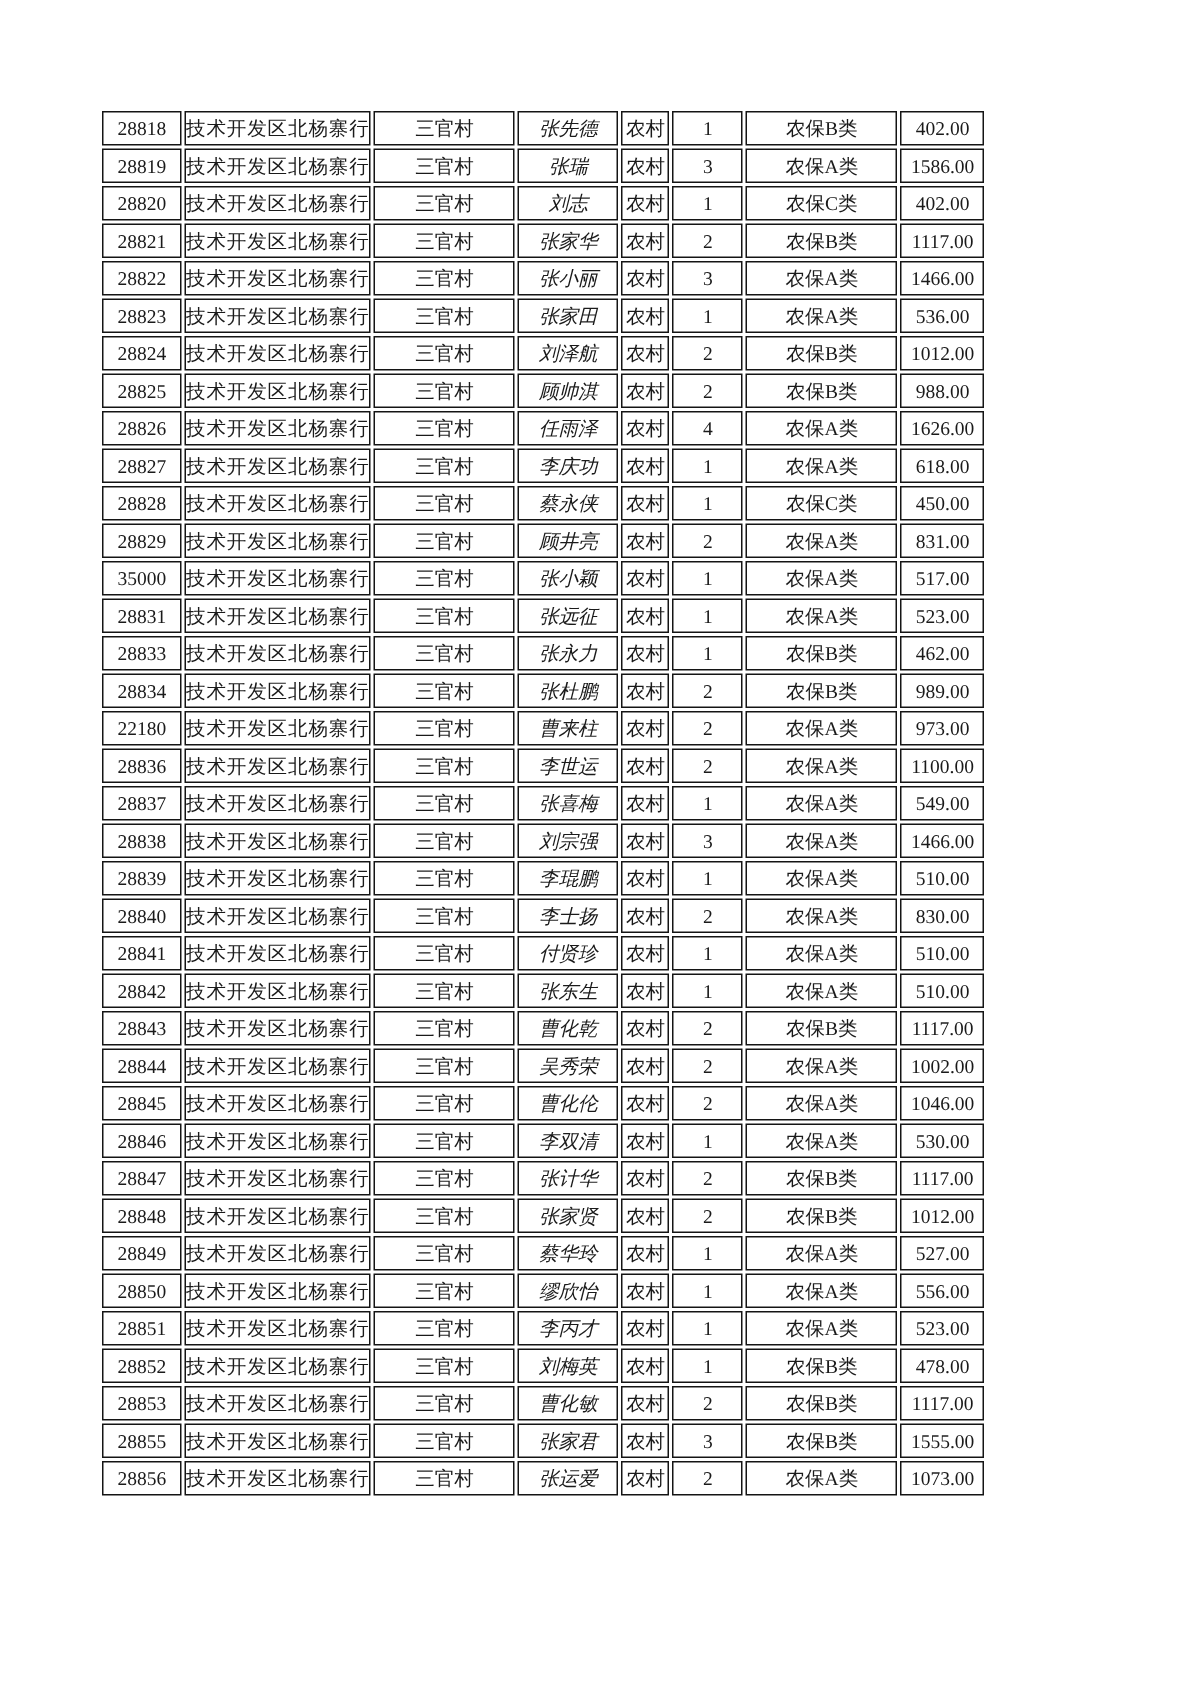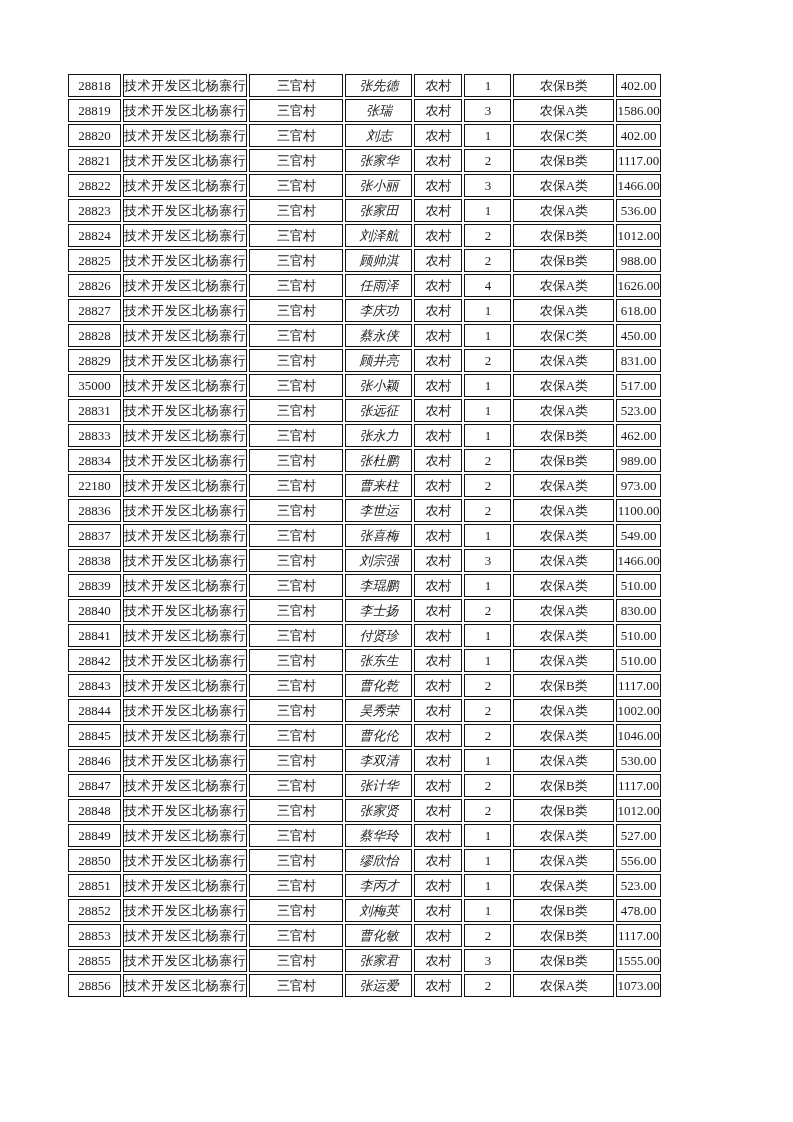--- a/index.html
+++ b/index.html
@@ -32,24 +32,24 @@
     line-height: 21px;
     text-align: center;
     vertical-align: middle;
     white-space: nowrap;
     overflow: hidden;
   }
   td.col-id       { width: 53px;  font-size: 12.5px; }
   td.col-district { width: 118px; text-align: left; letter-spacing: 0.6px; font-size: 12.5px; }
   td.col-village  { width: 94px;  }
   td.col-name     { width: 67px; font-style: italic;  }
-  td.col-type     { width: 48px;  }
+  td.col-type     { width: 32px;  }
   td.col-count    { width: 47px;  font-size: 12.5px; }
   td.col-cls      { width: 101px; }
-  td.col-amount   { width: 44px;  font-size: 12.5px; margin-top: 16px; }
+  td.col-amount   { width: 56px;  font-size: 12.5px; margin-top: 16px; }
 </style>
 </head>
 <body>
 
 <div>
   <table class="sheet-table">
     <tbody>
         <tr>
           <td class="col-id">28818</td>
           <td class="col-district">技术开发区北杨寨行</td>

